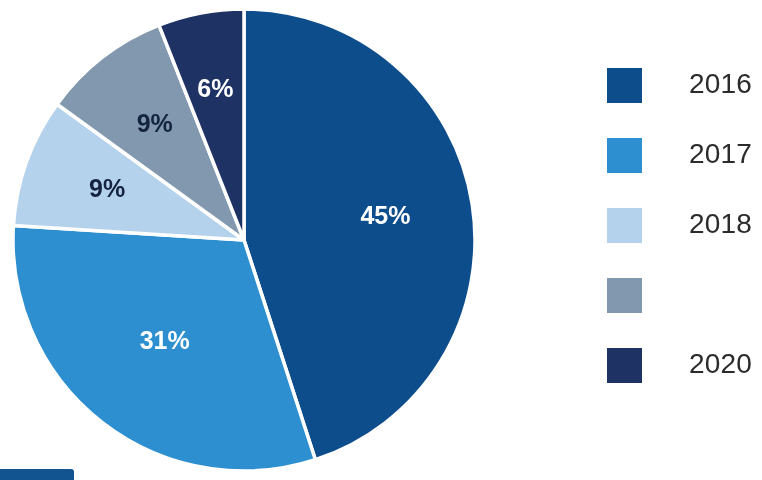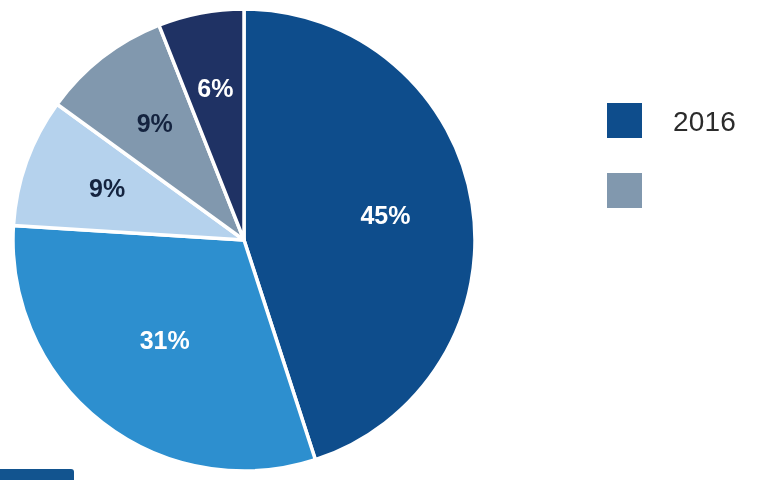--- a/index.html
+++ b/index.html
@@ -42,22 +42,23 @@
   #legend {
     position: absolute;
     left: 607px;
     top: 68px;
     width: 150px;
     display: flex;
     flex-direction: column;
   }
   .legend-row {
     display: flex;
-    align-items: flex-end;
+    align-items: flex-start;
     height: 70px;
+    gap: 16px;
   }
   .legend-swatch {
     width: 35px;
     height: 35px;
     flex: 0 0 35px;
   }
   .legend-label {
     margin-left: 31px;
     font-family: "Liberation Sans", sans-serif;
     font-size: 28px;
@@ -99,19 +100,31 @@
         </g>
     </svg>
   </div>
 
   <div id="legend">
     <div class="legend-row">
       <span class="legend-swatch" style="background: rgb(14, 77, 140);"></span>
       <span class="legend-label">2016</span>
     </div>
     <div class="legend-row">
+      <span class="legend-swatch" style="background: rgb(45, 143, 207);"></span>
+      <span class="legend-label">2017</span>
+    </div>
+    <div class="legend-row">
+      <span class="legend-swatch" style="background: rgb(181, 210, 237);"></span>
+      <span class="legend-label">2018</span>
+    </div>
+    <div class="legend-row">
       <span class="legend-swatch" style="background: rgb(129, 152, 174);"></span>
+    </div>
+    <div class="legend-row">
+      <span class="legend-swatch" style="background: rgb(31, 50, 100);"></span>
+      <span class="legend-label">2020</span>
     </div>
   </div>
 
   <div id="corner-bar"></div>
 
 </div>
 
 </body></html>

